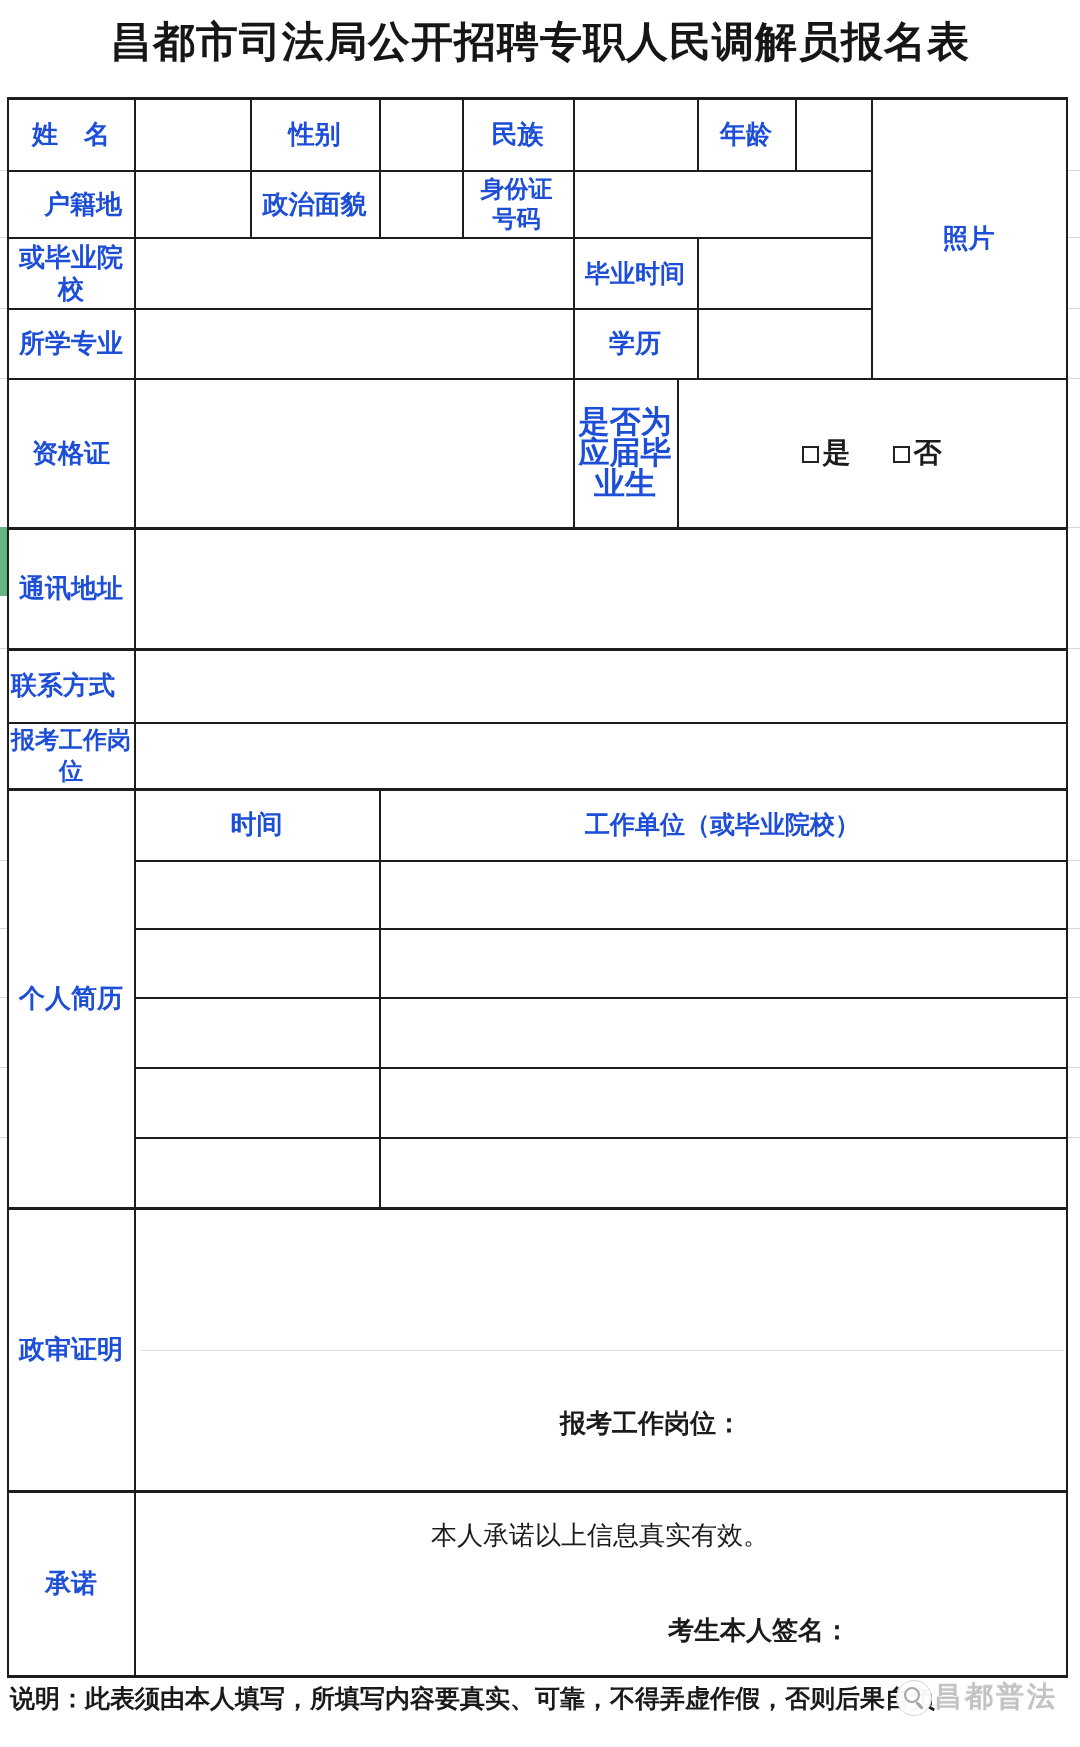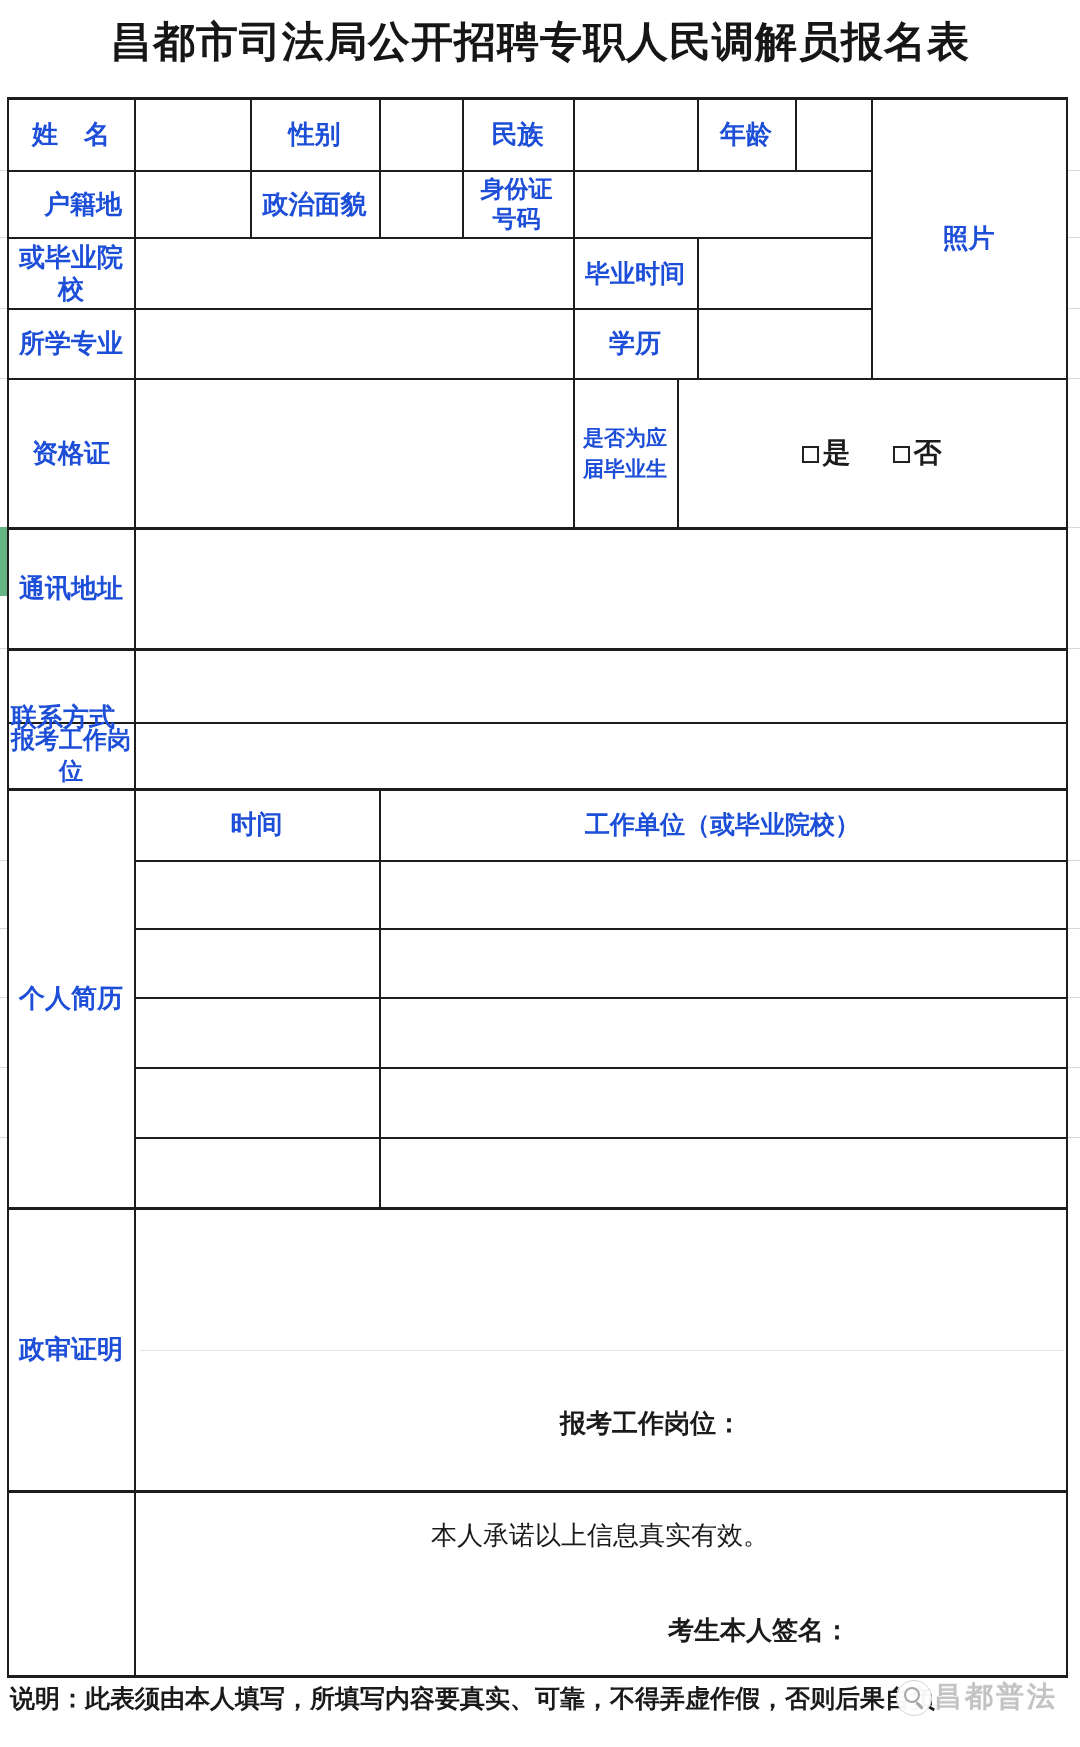--- a/index.html
+++ b/index.html
@@ -140,37 +140,37 @@
   <div class="lbl" style="left:573px;top:237px;width:124px;height:71px;font-size:25px">毕业时间</div>
   <div class="empty-cell" style="left:697px;top:237px;width:174px;height:71px"></div>
 
   <div class="lbl" style="left:8px;top:308px;width:126px;height:70px">所学专业</div>
   <div class="empty-cell" style="left:134px;top:308px;width:439px;height:70px"></div>
   <div class="lbl" style="left:573px;top:308px;width:124px;height:70px">学历</div>
   <div class="empty-cell" style="left:697px;top:308px;width:174px;height:70px"></div>
 
   <div class="lbl" style="left:8px;top:378px;width:126px;height:149px">资格证</div>
   <div class="empty-cell" style="left:134px;top:378px;width:439px;height:149px"></div>
-  <div class="lbl" style="left:573px;top:378px;width:104px;height:149px;font-size:21px;line-height:31px">
+  <div class="lbl" style="left:573px;top:378px;width:104px;height:149px;font-size:31px;line-height:31px">
       <span style="display:inline-block;width:96px">是否为应届毕业生</span>
     </div>
   <div class="cb-wrap">
     <span class="cb-item">
       <span class="cb-box"></span>
       <span>是</span>
     </span>
     <span class="cb-item">
       <span class="cb-box"></span>
       <span>否</span>
     </span>
   </div>
 
   <div class="lbl" style="left:8px;top:527px;width:126px;height:121px">通讯地址</div>
   <div class="empty-cell" style="left:134px;top:527px;width:932px;height:121px"></div>
-  <div class="lbl" style="left:8px;top:680px;width:110px;height:74px">联系方式</div>
+  <div class="lbl" style="left:8px;top:648px;width:110px;height:74px">联系方式</div>
   <div class="empty-cell" style="left:134px;top:648px;width:932px;height:74px"></div>
   <div class="lbl" style="left:8px;top:722px;width:126px;height:66px;font-size:24px;line-height:31px">
       <span style="display:inline-block;width:126px">报考工作岗位</span>
     </div>
   <div class="empty-cell" style="left:134px;top:722px;width:932px;height:66px"></div>
 
   <div class="lbl" style="left:8px;top:788px;width:126px;height:419px">个人简历</div>
   <div class="lbl" style="left:134px;top:788px;width:245px;height:72px">时间</div>
   <div class="lbl" style="left:379px;top:788px;width:687px;height:72px;font-size:25px">工作单位（或毕业院校）</div>
   <div>
@@ -178,20 +178,21 @@
     <div class="empty-cell" style="left:134px;top:928px;width:932px;height:69px"></div>
     <div class="empty-cell" style="left:134px;top:997px;width:932px;height:70px"></div>
     <div class="empty-cell" style="left:134px;top:1067px;width:932px;height:70px"></div>
     <div class="empty-cell" style="left:134px;top:1137px;width:932px;height:70px"></div>
   </div>
 
   <div class="lbl" style="left:8px;top:1207px;width:126px;height:283px">政审证明</div>
   <div class="empty-cell" style="left:134px;top:1207px;width:932px;height:283px"></div>
   <div class="seal-label">报考工作岗位：</div>
 
+  <div class="lbl" style="left:8px;top:1490px;width:126px;height:185px">承诺</div>
   <div class="commit-text">本人承诺以上信息真实有效。</div>
   <div class="sign-label">考生本人签名：</div>
 
   <div class="footer-note">说明：此表须由本人填写，所填写内容要真实、可靠，不得弄虚作假，否则后果自负</div>
   <div class="wm-circle">
     <div class="wm-lens"></div>
     <div class="wm-handle"></div>
   </div>
   <div class="wm-text">昌都普法</div>
 

